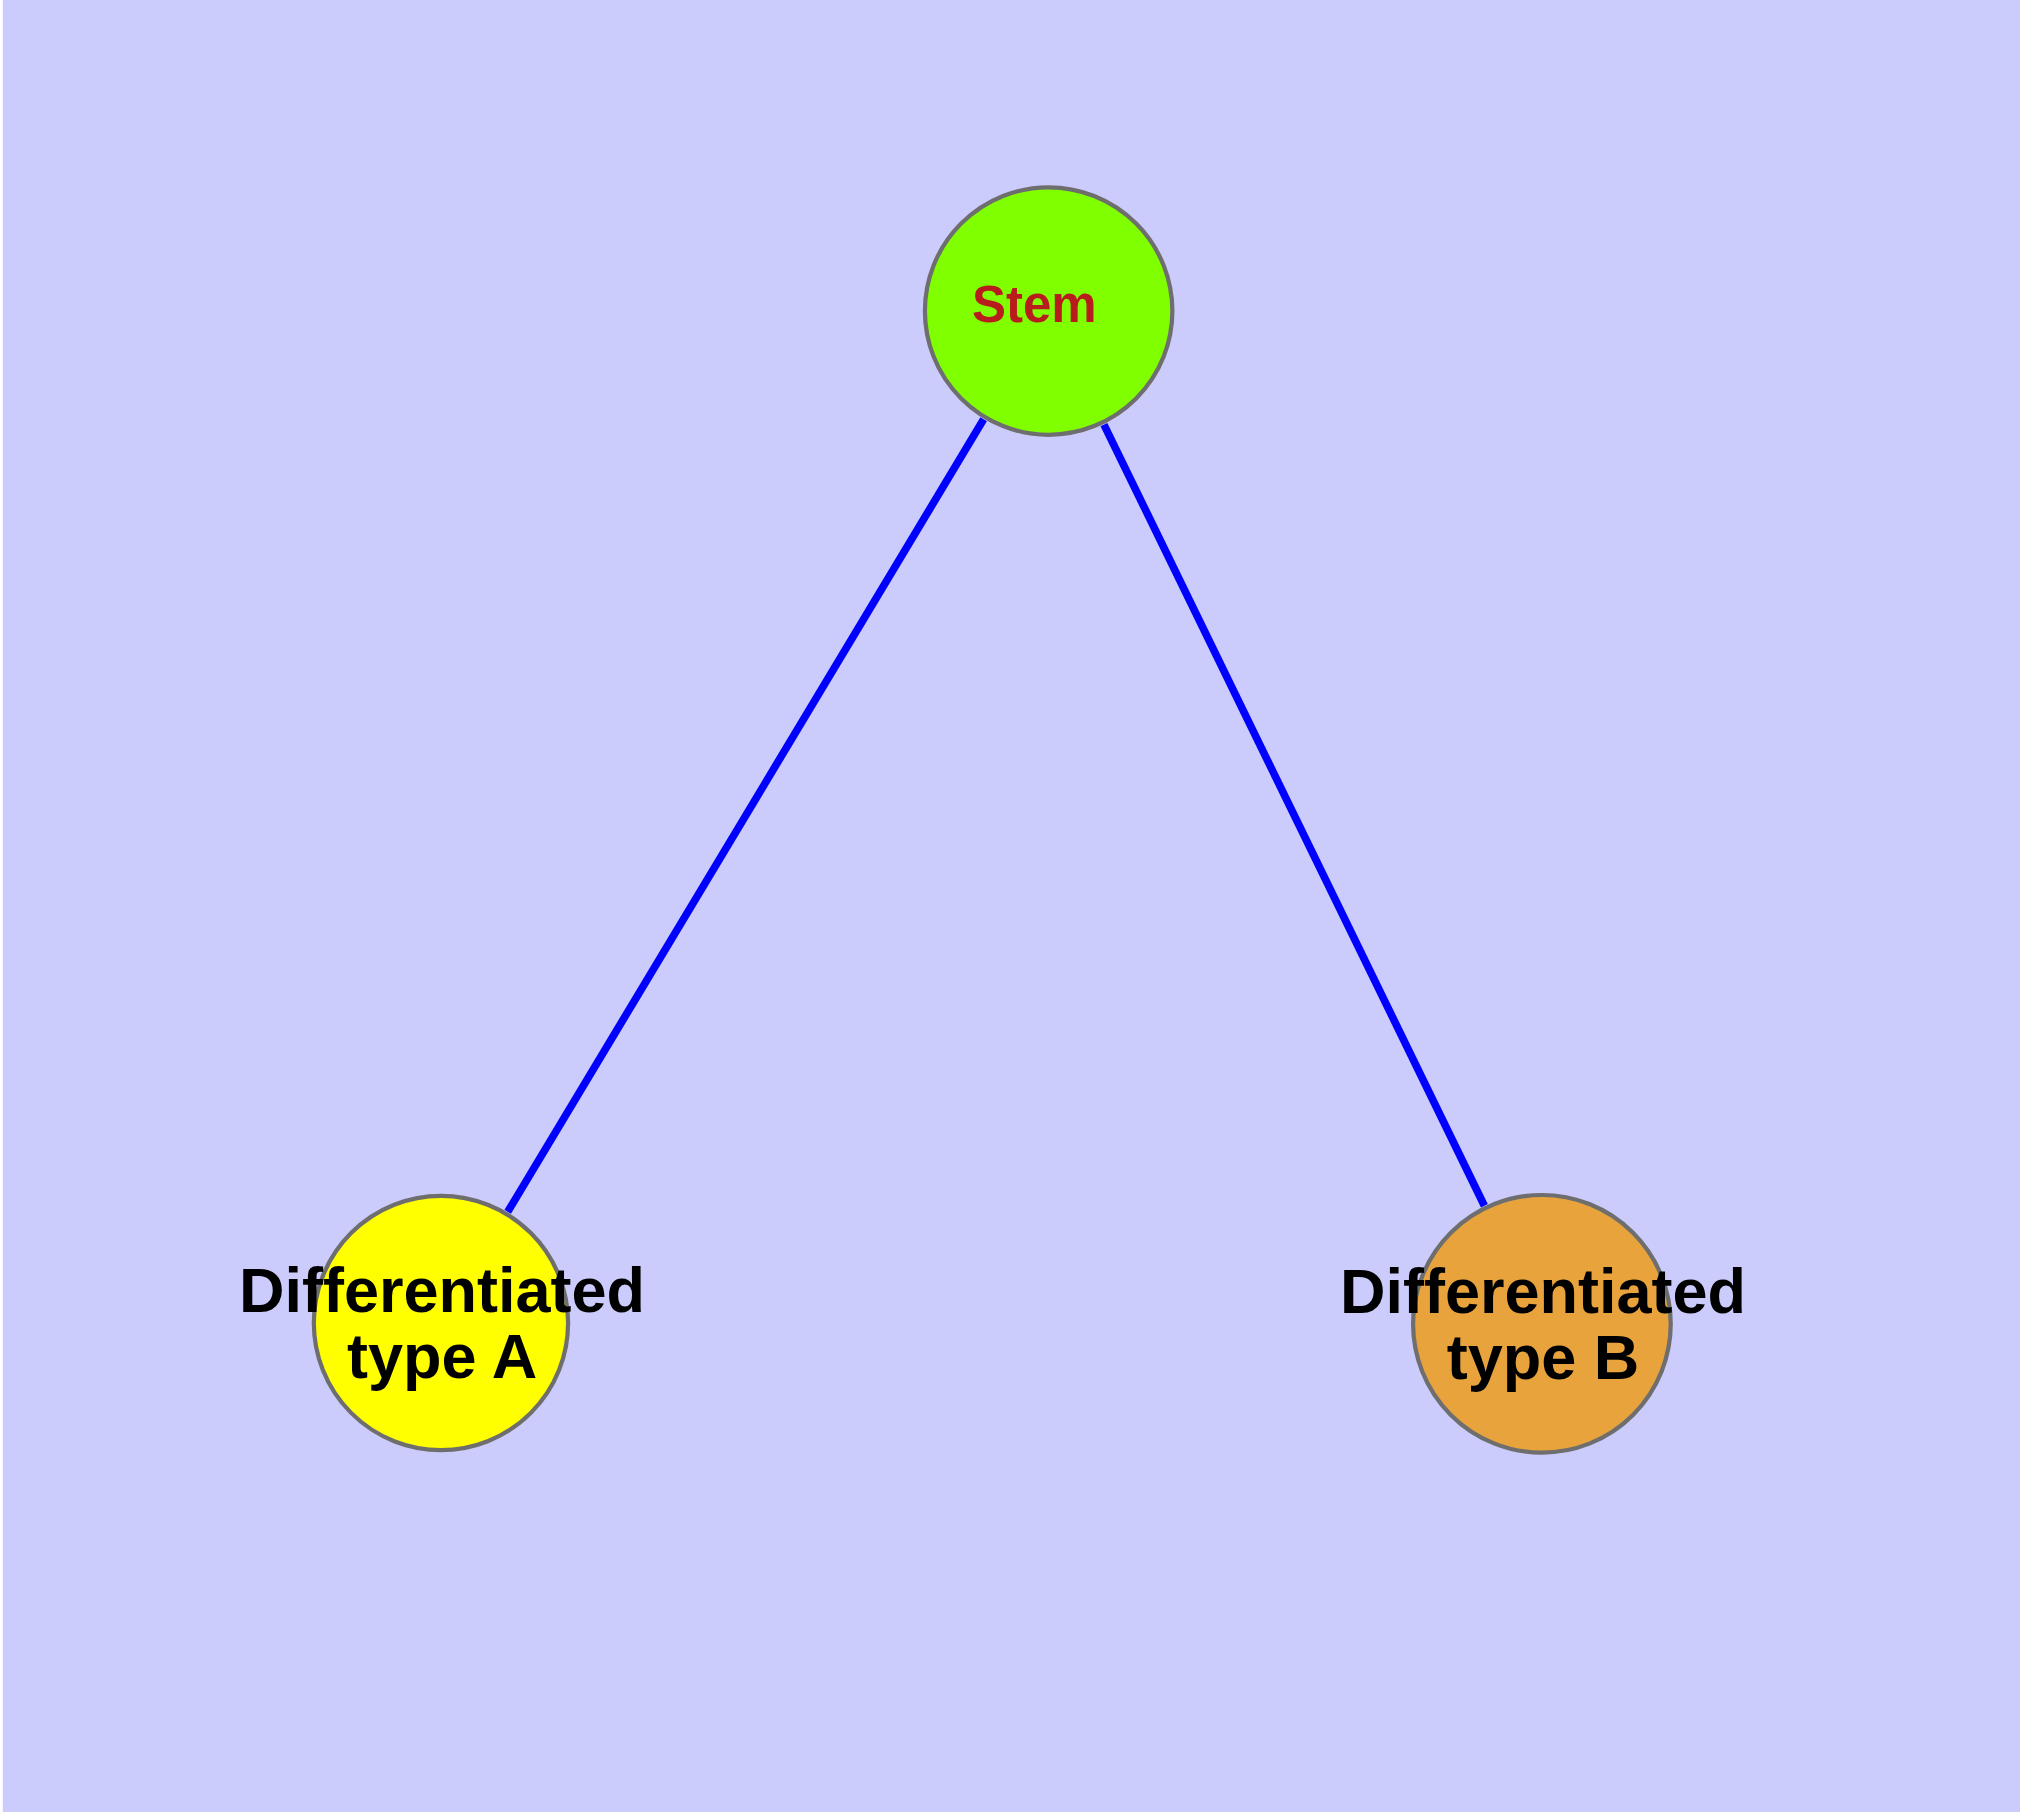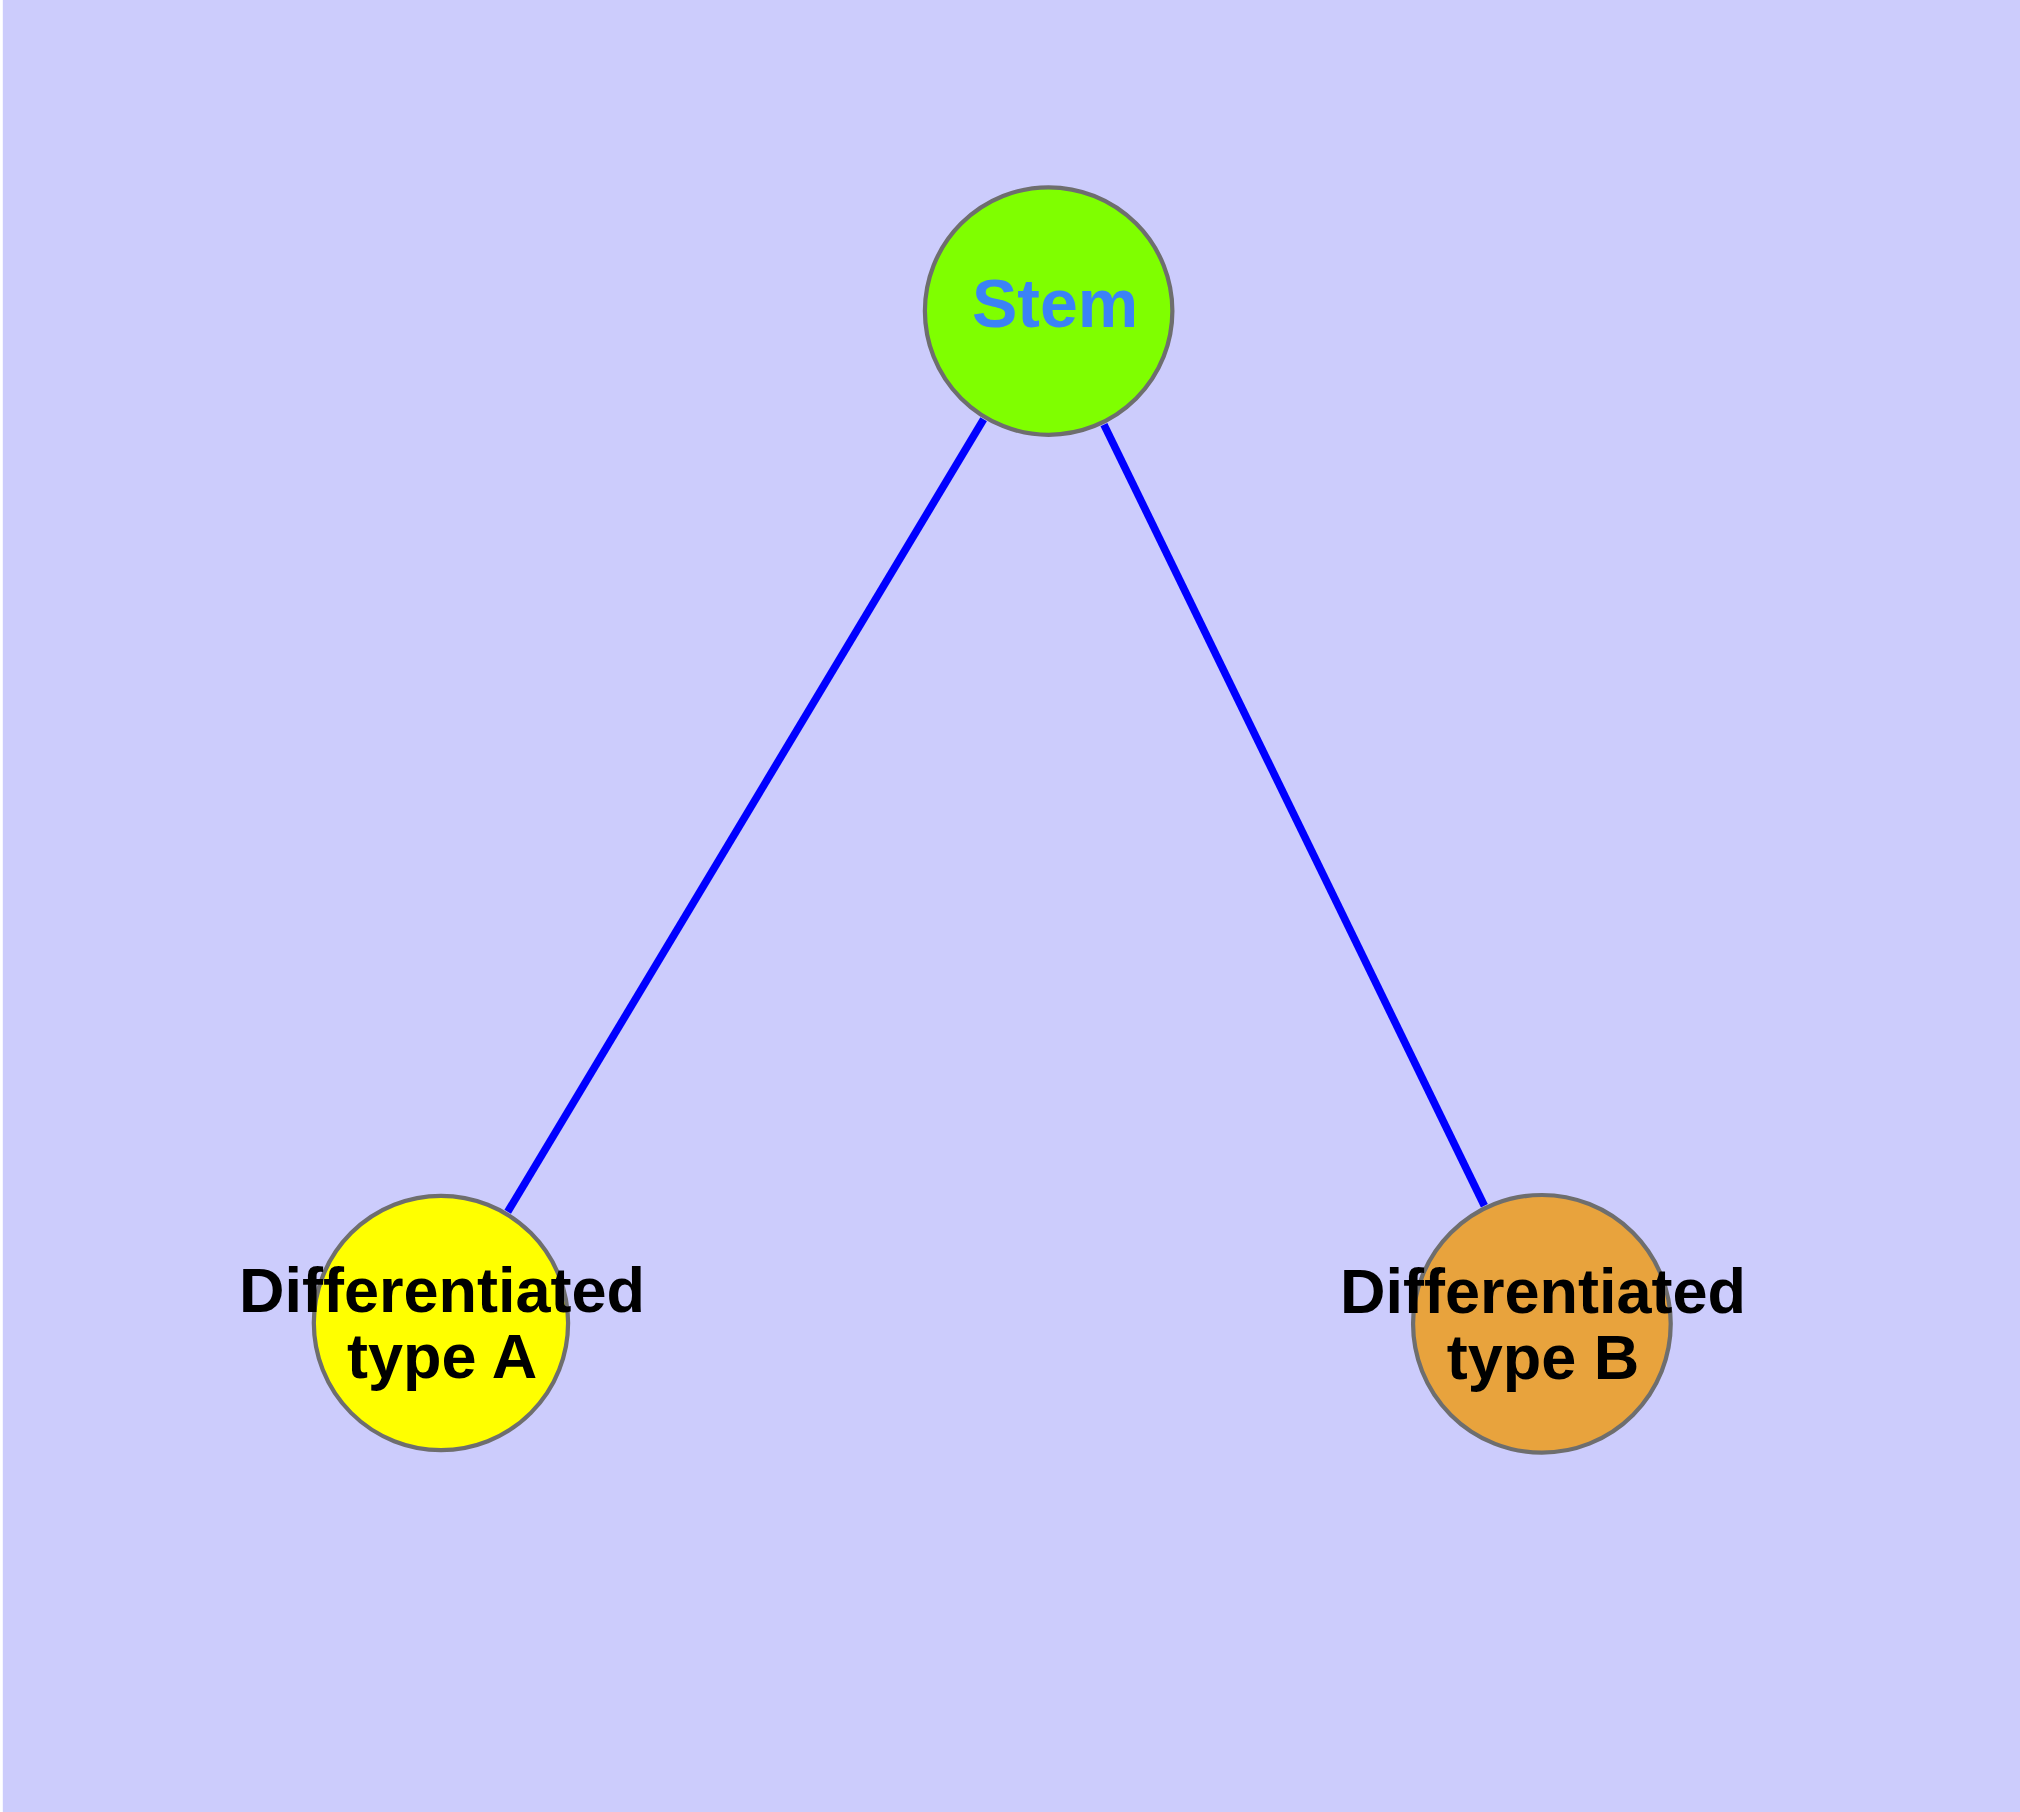--- a/index.html
+++ b/index.html
@@ -49,20 +49,20 @@
         <line x1="1160.2929391359226" y1="494.7381180916437" x2="598.7663108201601" y2="1429.8326706844196" stroke="#0000FF" stroke-width="9" stroke-linecap="butt"></line>
         <line x1="1302.241182789292" y1="500.95741139725783" x2="1751.1316554876491" y2="1422.6483304256715" stroke="#0000FF" stroke-width="9" stroke-linecap="butt"></line>
       </g>
     <g id="node-layer">
         <circle cx="1237" cy="367" r="146" fill="#7FFF00" stroke="#6E6E6E" stroke-width="5"></circle>
         <circle cx="520" cy="1561" r="150" fill="#FFFF00" stroke="#6E6E6E" stroke-width="5"></circle>
         <circle cx="1819" cy="1562" r="152" fill="#E8A33D" stroke="#6E6E6E" stroke-width="5"></circle>
       </g>
   </svg>
   <div id="label-layer">
-      <div class="node-label" style="font-size: 68px; color: #3b82f6; left: 972px; top: 268px;">Stem</div>
+      <div class="node-label" style="font-size: 51px; color: #b91c1c; left: 972px; top: 278px;">Stem</div>
       <div class="node-label" style="font-size: 63px; color: rgb(0, 0, 0); left: 239px; top: 1258px;">Differentiated
 type A</div>
       <div class="node-label" style="font-size: 63px; color: rgb(0, 0, 0); left: 1340px; top: 1259px;">Differentiated
 type B</div>
     </div>
 </div>
 
 
 </body></html>

